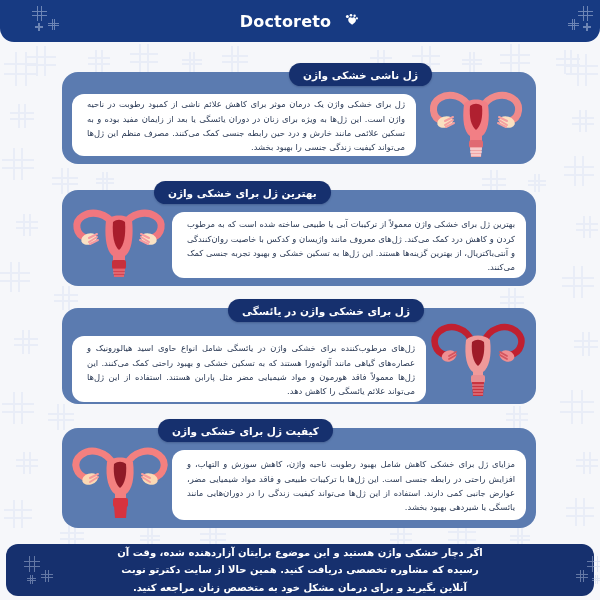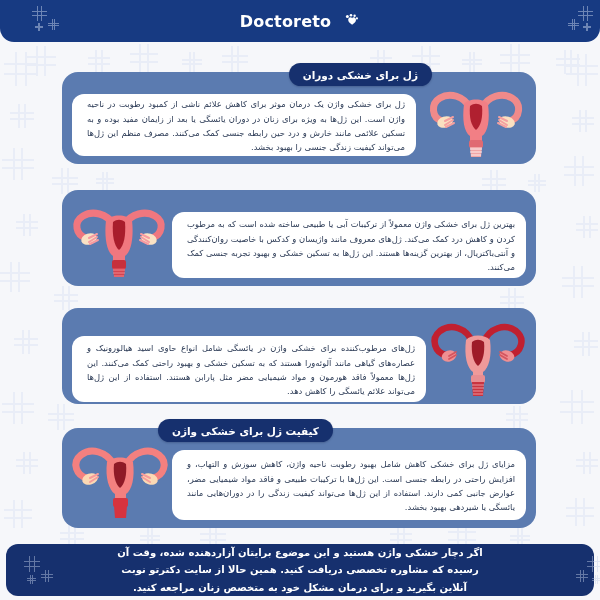--- a/index.html
+++ b/index.html
@@ -387,21 +387,21 @@
 
         <path d="M46 22 C45 33 47 42 52 46 C57 42 59 33 58 22 C54 19 50 19 46 22 Z" fill="#b02030"></path>
 
         <rect x="45" y="56" width="14" height="8" rx="2.5" fill="#e06a72"></rect>
 
         <path d="M46 63 L58 63 L57 73 L47 73 Z" fill="#f0a5a5"></path>
         <path d="M46 65 h12 M46 68 h12 M47 71 h10" stroke="#ffffff" stroke-width="1.2" opacity=".8"></path>
       </svg>
     </div>
     <div class="pill" style="right:104px;top:-9px;">
-      <span class="pill-text">ژل برای خشکی دوران</span>
+      <span class="pill-text">ژل ناشی خشکی واژن</span>
     </div>
   </div>
 
   <div class="card" style="left:62px;top:190px;width:474px;height:96px;">
     <div class="inner" style="right:10px;top:22px;width:354px;height:66px;">
       <div class="body-text">بهترین ژل برای خشکی واژن معمولاً از ترکیبات آبی یا طبیعی ساخته شده است که به مرطوب کردن و کاهش درد کمک می‌کند. ژل‌های معروف مانند واژیسان و کدکس با خاصیت روان‌کنندگی و آنتی‌باکتریال، از بهترین گزینه‌ها هستند. این ژل‌ها به تسکین خشکی و بهبود تجربه جنسی کمک می‌کنند.</div>
     </div>
     <div class="illus" style="left:6px;top:12px;width:102px;height:76px;">
       <svg width="100" height="76" viewBox="0 0 100 76">
         <path d="M44 22 C38 12 24 8 14 14 C4 20 7 33 17 36" fill="none" stroke="#f0777f" stroke-width="7" stroke-linecap="round"></path>
@@ -410,20 +410,23 @@
         <ellipse cx="80" cy="37" rx="8" ry="5.5" fill="#fae2c4" transform="rotate(18 80 37)"></ellipse>
         <path d="M28 32 l-8 4 M28 35 l-8 5 M29 38 l-8 4" stroke="#f79aa0" stroke-width="2" stroke-linecap="round" fill="none"></path>
         <path d="M72 32 l8 4 M72 35 l8 5 M71 38 l8 4" stroke="#f79aa0" stroke-width="2" stroke-linecap="round" fill="none"></path>
         <path d="M37 18 C35 36 38 50 44 54 L44 60 L56 60 L56 54 C62 50 65 36 63 18 C58 12 42 12 37 18 Z" fill="#f0777f"></path>
         <path d="M44 20 C43 33 45 44 50 48 C55 44 57 33 56 20 C52 17 48 17 44 20 Z" fill="#a81d2c"></path>
         <rect x="43" y="58" width="14" height="9" rx="2" fill="#c6303c"></rect>
         <path d="M44 66 L56 66 L55 75 L45 75 Z" fill="#d6434f"></path>
         <path d="M44 68 h12 M44 71 h12 M45 74 h10" stroke="#ef8f96" stroke-width="1.1" opacity=".9"></path>
       </svg>
     </div>
+    <div class="pill" style="left:92px;top:-9px;">
+      <span class="pill-text">بهترین ژل برای خشکی واژن</span>
+    </div>
   </div>
 
   <div class="card" style="left:62px;top:308px;width:474px;height:96px;">
     <div class="inner" style="left:10px;top:28px;width:354px;height:66px;">
       <div class="body-text">ژل‌های مرطوب‌کننده برای خشکی واژن در یائسگی شامل انواع حاوی اسید هیالورونیک و عصاره‌های گیاهی مانند آلوئه‌ورا هستند که به تسکین خشکی و بهبود راحتی کمک می‌کنند. این ژل‌ها معمولاً فاقد هورمون و مواد شیمیایی مضر مثل پارابن هستند. استفاده از این ژل‌ها می‌تواند علائم یائسگی را کاهش دهد.</div>
     </div>
     <div class="illus" style="right:6px;top:10px;width:104px;height:80px;">
       <svg width="102" height="80" viewBox="0 0 102 80">
         <path d="M45 24 C40 10 24 5 13 13 C3 21 8 35 19 37" fill="none" stroke="#c02030" stroke-width="6.5" stroke-linecap="round"></path>
         <path d="M57 24 C62 10 78 5 89 13 C99 21 94 35 83 37" fill="none" stroke="#c02030" stroke-width="6.5" stroke-linecap="round"></path>
@@ -431,20 +434,23 @@
         <ellipse cx="80" cy="38" rx="7.5" ry="5.5" fill="#ef8f92" transform="rotate(18 80 38)"></ellipse>
         <path d="M29 34 l-7 4 M29 37 l-7 4" stroke="#d4555f" stroke-width="1.8" stroke-linecap="round" fill="none"></path>
         <path d="M73 34 l7 4 M73 37 l7 4" stroke="#d4555f" stroke-width="1.8" stroke-linecap="round" fill="none"></path>
         <path d="M39 22 C37 38 40 50 46 54 L46 58 L56 58 L56 54 C62 50 65 38 63 22 C58 16 44 16 39 22 Z" fill="#f09a9a"></path>
         <path d="M45 24 C44 34 46 44 51 48 C56 44 58 34 57 24 C53 21 49 21 45 24 Z" fill="#9e1b28"></path>
         <rect x="44" y="57" width="14" height="8" rx="2" fill="#e88e92"></rect>
         <path d="M45 64 L57 64 L56 78 L46 78 Z" fill="#c9333f"></path>
         <path d="M45 67 h12 M45 70 h12 M46 73 h10 M46 76 h10" stroke="#f0a8ad" stroke-width="1.1" opacity=".85"></path>
       </svg>
     </div>
+    <div class="pill" style="right:112px;top:-9px;">
+      <span class="pill-text">ژل برای خشکی واژن در یائسگی</span>
+    </div>
   </div>
 
   <div class="card" style="left:62px;top:428px;width:474px;height:100px;">
     <div class="inner" style="right:10px;top:22px;width:354px;height:70px;">
       <div class="body-text">مزایای ژل برای خشکی کاهش شامل بهبود رطوبت ناحیه واژن، کاهش سوزش و التهاب، و افزایش راحتی در رابطه جنسی است. این ژل‌ها با ترکیبات طبیعی و فاقد مواد شیمیایی مضر، عوارض جانبی کمی دارند. استفاده از این ژل‌ها می‌تواند کیفیت زندگی را در دوران‌هایی مانند یائسگی یا شیردهی بهبود بخشد.</div>
     </div>
     <div class="illus" style="left:6px;top:12px;width:104px;height:80px;">
       <svg width="102" height="80" viewBox="0 0 102 80">
         <path d="M44 24 C38 12 22 7 12 15 C2 23 8 36 18 38" fill="none" stroke="#f4807f" stroke-width="7" stroke-linecap="round"></path>
         <path d="M58 24 C64 12 80 7 90 15 C100 23 94 36 84 38" fill="none" stroke="#f4807f" stroke-width="7" stroke-linecap="round"></path>

